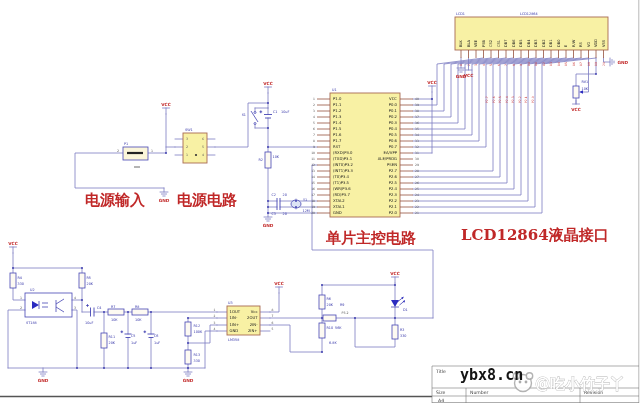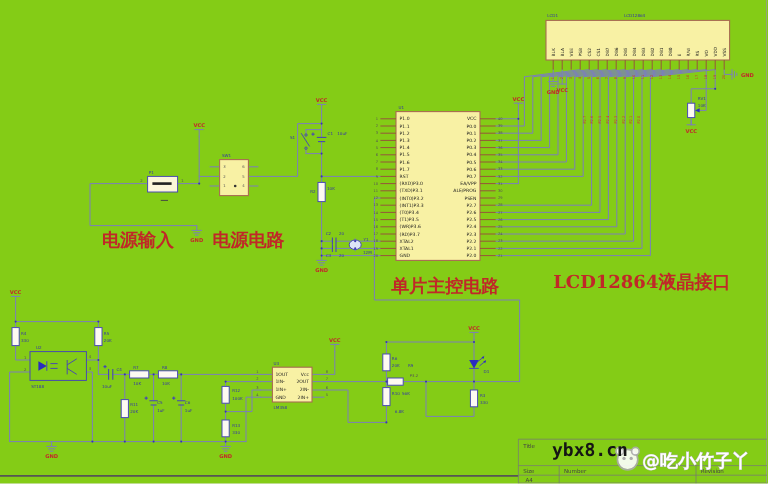--- a/index.html
+++ b/index.html
@@ -1,16 +1,16 @@
 <!DOCTYPE html>
 <html><head>
 <meta charset="utf-8">
 <style>
   html,body{margin:0;padding:0;background:#e8e8e8;}
-  .stage{position:relative;width:640px;height:403px;background:#84cc16;overflow:hidden;
+  .stage{position:relative;width:640px;height:403px;background:#ffffff;overflow:hidden;
          font-family:"DejaVu Sans",sans-serif;}
   svg{position:absolute;left:0;top:0;}
   svg text{font-family:"DejaVu Sans",sans-serif;user-select:none;}
   .w{stroke:#7b7bc2;stroke-width:.8;fill:none;stroke-linecap:round;}
   .stub{stroke:#96503c;stroke-width:.8;fill:none;}
   .body{fill:#F8F1A4;stroke:#A86A52;stroke-width:.9;}
   .disc{fill:#FDFAF2;stroke:#4646b4;stroke-width:.8;}
   .cap{stroke:#4646b4;stroke-width:.9;fill:none;}
   .blue{stroke:#4646b4;fill:none;stroke-width:.8;}
   .bluefill{fill:#2b2bc0;stroke:none;}

